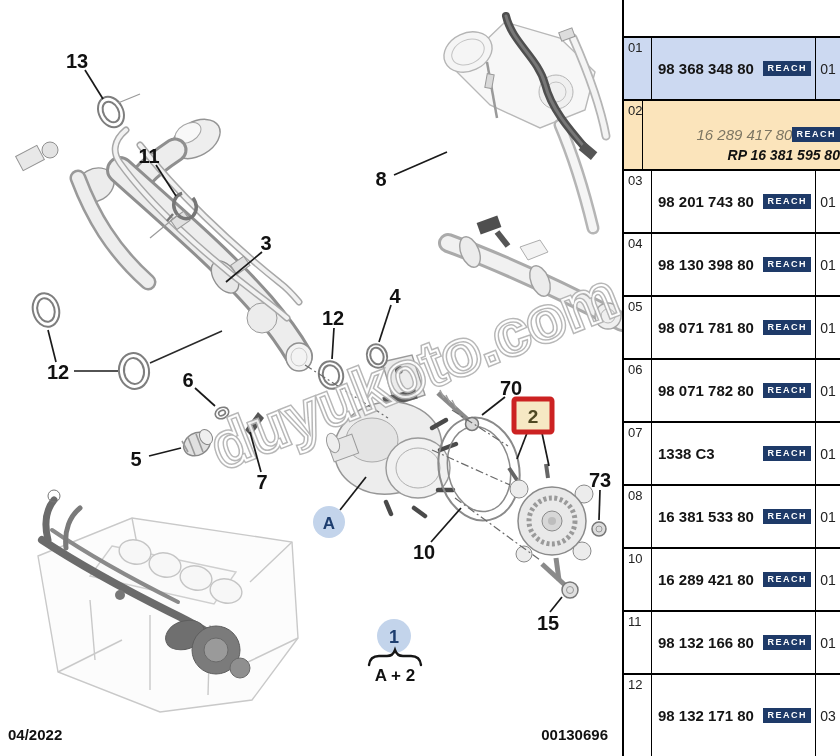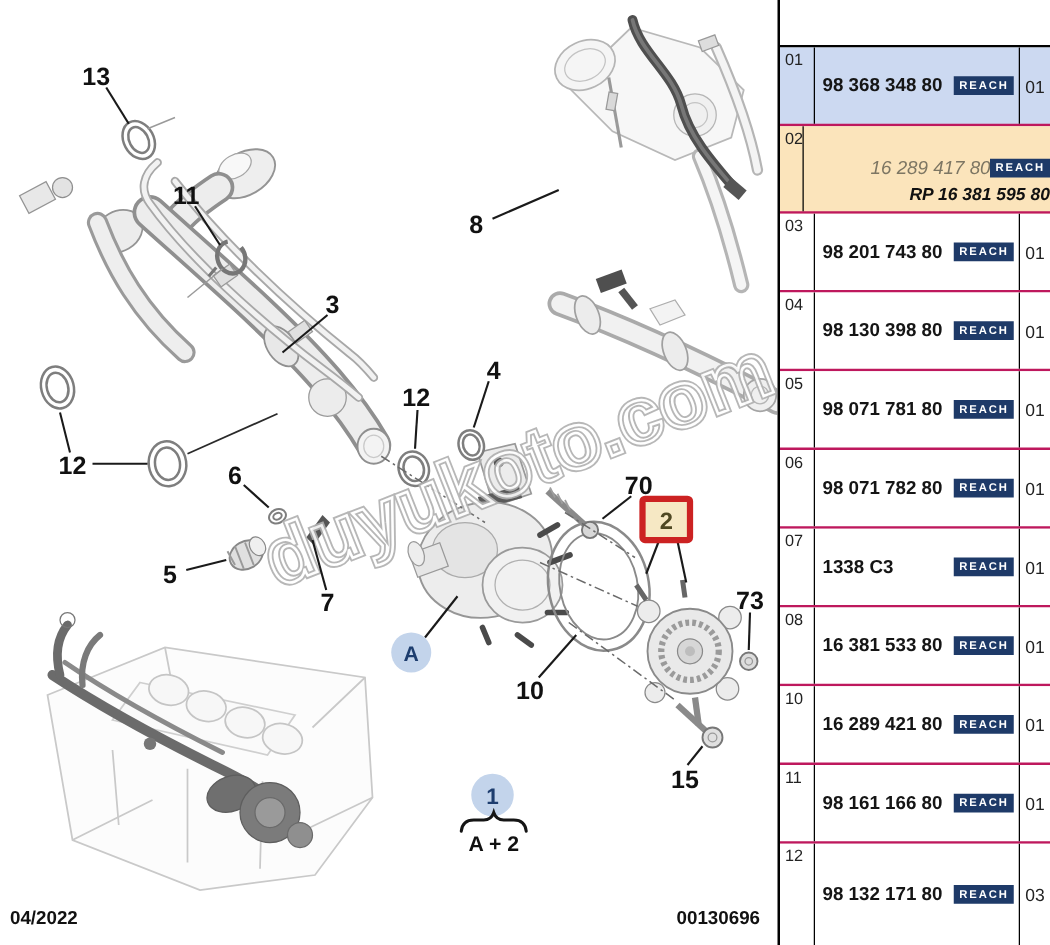--- a/index.html
+++ b/index.html
@@ -7,21 +7,21 @@
   body{font-family:"Liberation Sans", sans-serif;}
   .stage{position:relative;width:840px;height:756px;background:#fff;overflow:hidden;}
   .diagram{position:absolute;left:0;top:0;width:622px;height:756px;}
   .footer-date{position:absolute;left:8px;top:726px;font-size:15px;font-weight:bold;color:#111;}
   .footer-doc{position:absolute;right:232px;top:726px;font-size:15px;font-weight:bold;color:#111;}
   
   .table-panel{position:absolute;left:622px;top:0;width:218px;height:756px;border-left:2px solid #000;background:#fff;overflow:hidden;display:flex;flex-direction:column;}
   .title-row{height:28px;border-bottom:2px solid #000;display:flex;align-items:center;padding-left:5px;font-size:20px;color:#1a1a1a;white-space:pre;}
   .title-row .b{font-weight:bold;}
   .empty-row{height:38px;border-bottom:2px solid #000;background:#fff;}
-  .t-row{display:flex;border-bottom:2px solid #be185d;height:63px;background:#fff;}
+  .t-row{display:flex;border-bottom:2px solid #000000;height:63px;background:#fff;}
   .t-row.blue{background:#ccd9f1;}
   .t-row.orange{background:#fbe4bb;gap:47px;}
   .t-row:last-child{border-bottom:none;flex:1;}
   .cell-no{width:28px;border-right:1px solid #000;font-size:13px;color:#222;padding:2px 0 0 4px;}
   .cell-main{flex:1;display:flex;align-items:center;padding-left:6px;}
   .cell-qty{width:25px;border-left:1px solid #000;display:flex;align-items:center;justify-content:center;font-size:14px;color:#222;}
   .part{font-size:15px;font-weight:bold;color:#151515;flex:1;white-space:nowrap;}
   .reach{background:#1e3a68;color:#fff;font-size:9px;font-weight:bold;letter-spacing:1.5px;padding:3px 4px;margin-right:4px;line-height:1;flex:none;}
   
   .cell-main.two-line{flex-direction:column;align-items:stretch;justify-content:flex-end;padding:0 0 4px 6px;}
@@ -364,21 +364,21 @@
       <div class="cell-main">
           <span class="part">16 289 421 80</span>
           <span class="reach">REACH</span>
         </div>
       <div class="cell-qty">01</div>
     </div>
 
     <div class="t-row">
       <div class="cell-no">11</div>
       <div class="cell-main">
-          <span class="part">98 161 166 80</span>
+          <span class="part">98 132 166 80</span>
           <span class="reach">REACH</span>
         </div>
       <div class="cell-qty">01</div>
     </div>
 
     <div class="t-row">
       <div class="cell-no">12</div>
       <div class="cell-main">
           <span class="part">98 132 171 80</span>
           <span class="reach">REACH</span>

